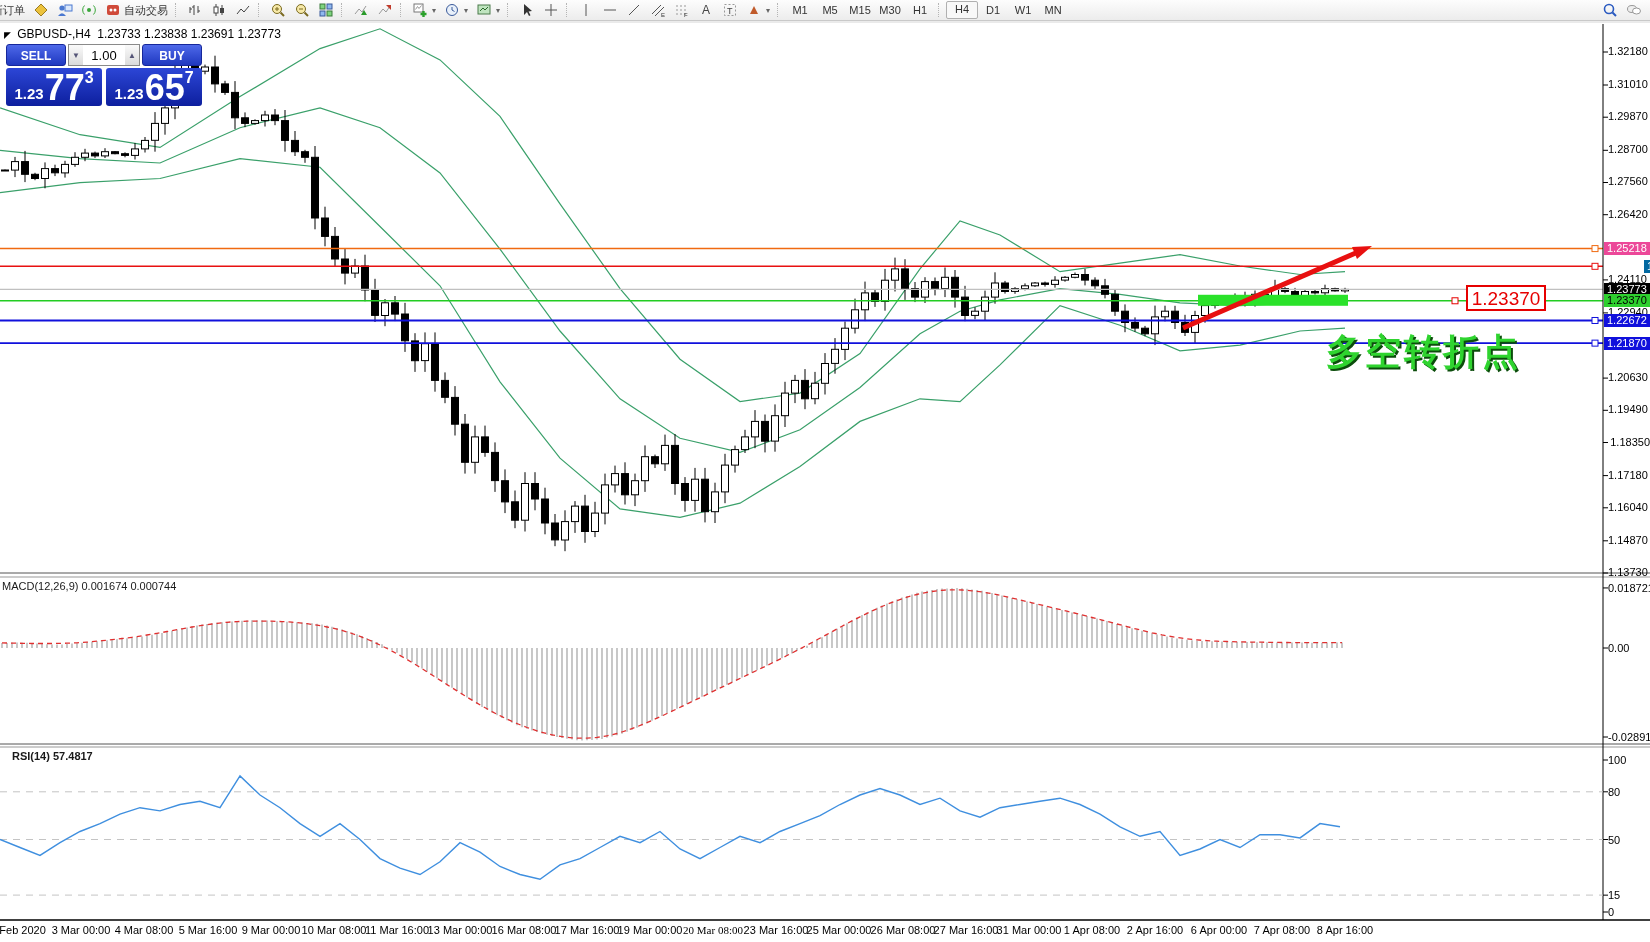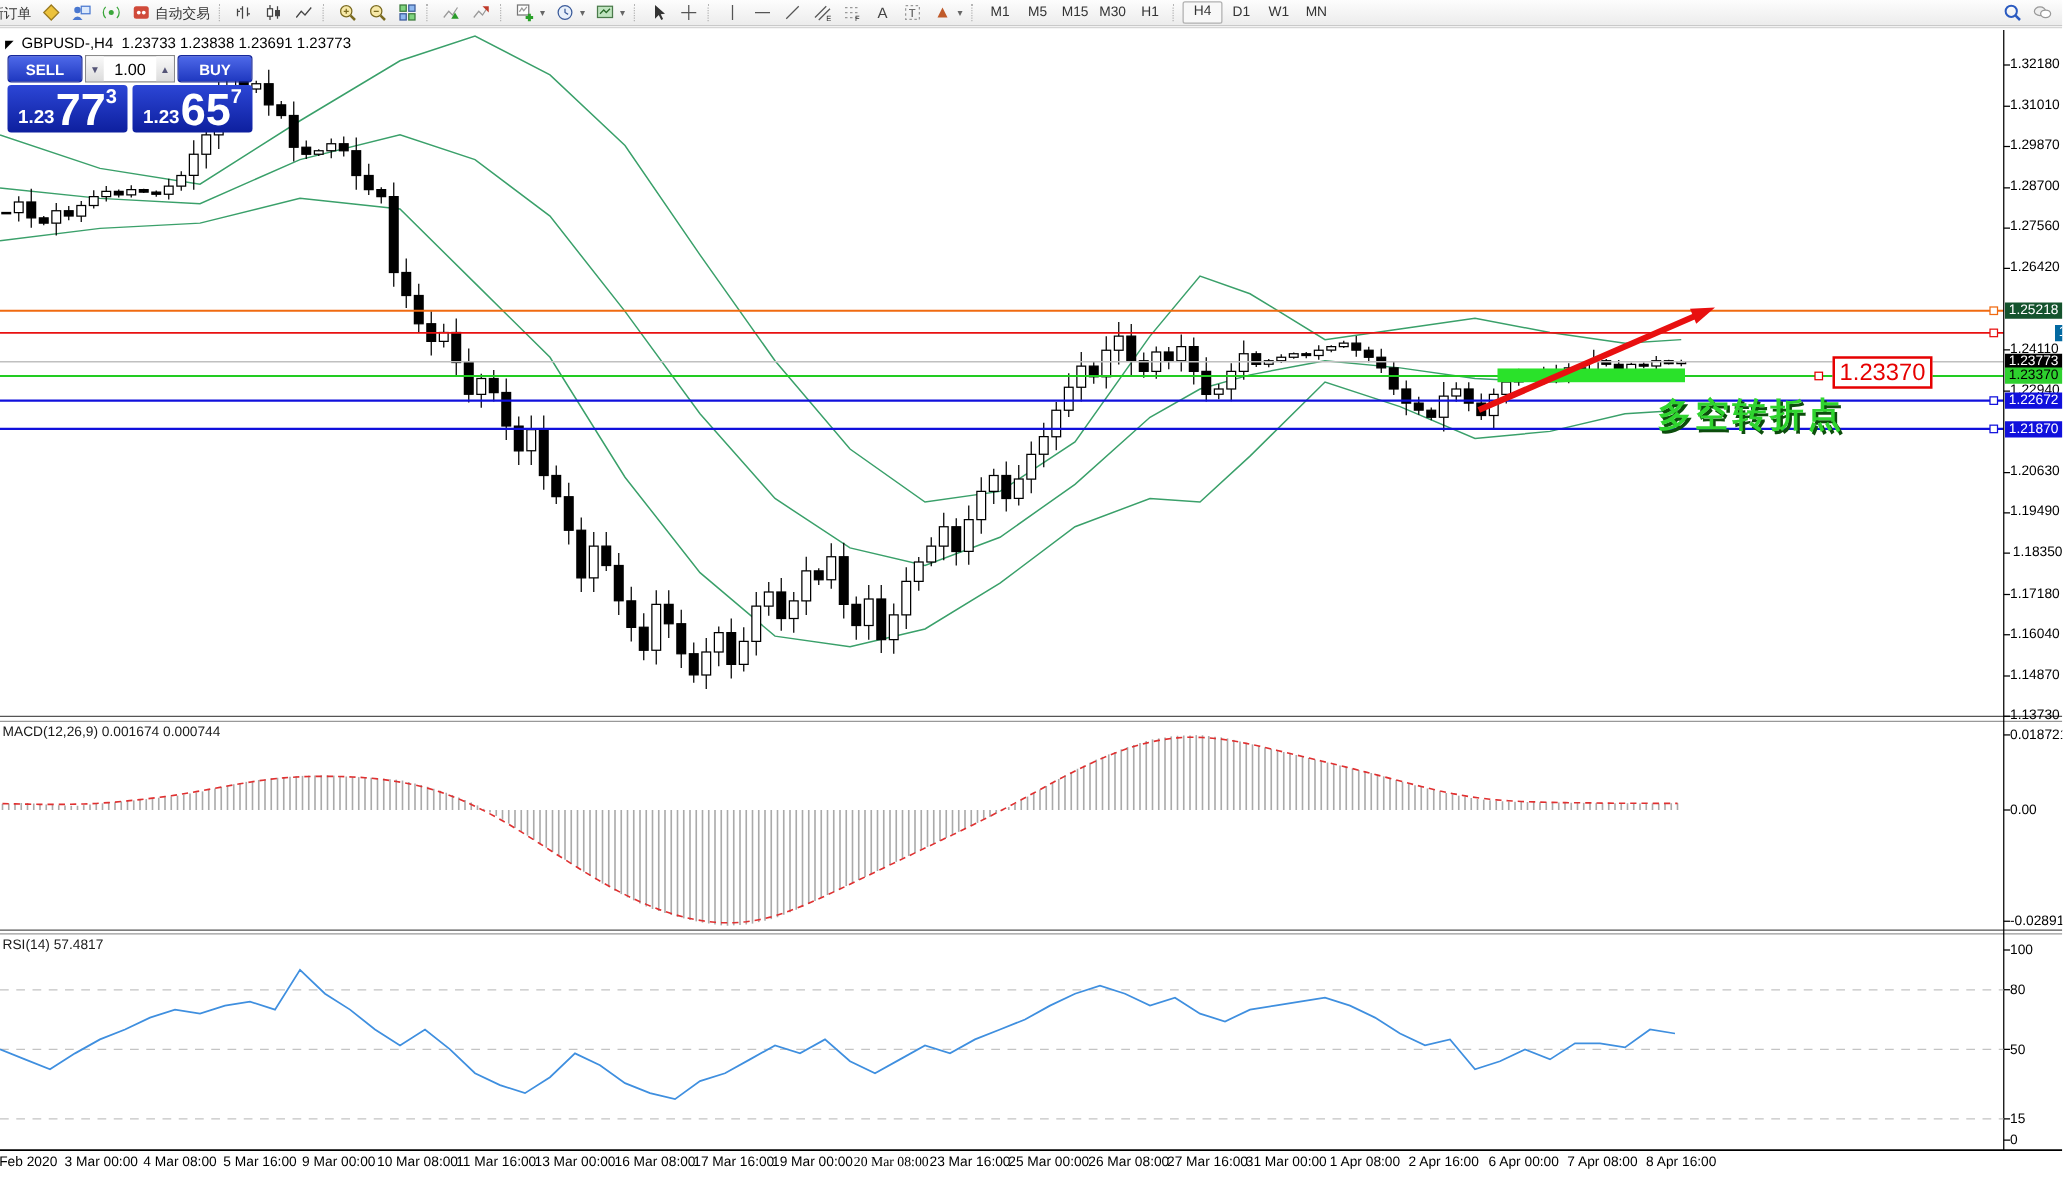--- a/index.html
+++ b/index.html
@@ -36,21 +36,21 @@
   .ocprice .sup{font-size:16px;font-weight:bold;line-height:14px;align-self:flex-start;margin-top:3px;}
   
   .tick{position:absolute;left:1608px;width:42px;font-size:11px;color:#000;line-height:13px;}
   .tag{position:absolute;left:1604px;width:46px;font-size:11px;line-height:13px;padding-left:3px;box-sizing:border-box;}
   .itick{position:absolute;left:1608px;width:42px;font-size:11px;color:#000;line-height:12px;}
   .tlabel{position:absolute;top:924px;font-size:11px;color:#000;transform:translateX(-50%);white-space:nowrap;}
   .panelabel{position:absolute;font-size:11px;color:#1a1a1a;white-space:nowrap;}
   
   #pricebox{left:1466px;top:285px;width:80px;height:26px;border:2px solid #e60000;background:#fff;
     color:#e60000;font-size:19px;text-align:center;line-height:24px;box-sizing:border-box;}
-  #cntext{left:1326px;top:314px;font-size:27px;font-weight:bold;color:#2fd42f;letter-spacing:3px;
+  #cntext{left:1326px;top:328px;font-size:36px;font-weight:bold;color:#2fd42f;letter-spacing:3px;
     text-shadow:2px 2px 0 #0c4d0c;white-space:nowrap;}
   svg#cv{position:absolute;left:0;top:0;pointer-events:none;}
   .icon16{display:inline-block;width:16px;height:16px;}
 </style>
 </head>
 <body>
 
 <div id="app">
 
   <div id="toolbar">
@@ -870,21 +870,21 @@
       <span class="big">65</span>
       <span class="sup">7</span>
     </div>
   </div>
 
   <div class="panelabel" style="left:2px;top:580px;">
     <span>MACD(12,26,9)</span>
     <span>0.001674</span>
     <span>0.000744</span>
   </div>
-  <div class="panelabel" style="left:2px;top:750px;">
+  <div class="panelabel" style="left:12px;top:750px;font-weight:bold;">
     <span>RSI(14)</span>
     <span>57.4817</span>
   </div>
 
   <div id="pricebox" class="abs">1.23370</div>
   <div id="cntext" class="abs">多空转折点</div>
 
   <div id="gen-labels">
       <div class="tick" style="top:45px;">1.32180</div>
       <div class="tick" style="top:78px;">1.31010</div>
@@ -894,21 +894,21 @@
       <div class="tick" style="top:208px;">1.26420</div>
       <div class="tick" style="top:273px;">1.24110</div>
       <div class="tick" style="top:306px;">1.22940</div>
       <div class="tick" style="top:371px;">1.20630</div>
       <div class="tick" style="top:403px;">1.19490</div>
       <div class="tick" style="top:436px;text-align:right;">1.18350</div>
       <div class="tick" style="top:469px;">1.17180</div>
       <div class="tick" style="top:501px;">1.16040</div>
       <div class="tick" style="top:534px;">1.14870</div>
       <div class="tick" style="top:566px;">1.13730</div>
-      <div class="tag" style="top:242px;background:#14532d;color:#ffffff;">1.25218</div>
+      <div class="tag" style="top:242px;background:#ec4899;color:#ffffff;">1.25218</div>
       <div class="tag" style="top:260px;background:#0369a1;color:#ffffff;margin-left:40px;">1.24590</div>
       <div class="tag" style="top:283px;background:#000000;color:#ffffff;">1.23773</div>
       <div class="tag" style="top:294px;background:#2ed02e;color:#000000;">1.23370</div>
       <div class="tag" style="top:314px;background:#1010dc;color:#ffffff;">1.22672</div>
       <div class="tag" style="top:337px;background:#1010dc;color:#ffffff;">1.21870</div>
       <div class="itick" style="top:582px;">0.018721</div>
       <div class="itick" style="top:642px;">0.00</div>
       <div class="itick" style="top:731px;">-0.028913</div>
       <div class="itick" style="top:754px;">100</div>
       <div class="itick" style="top:786px;">80</div>

